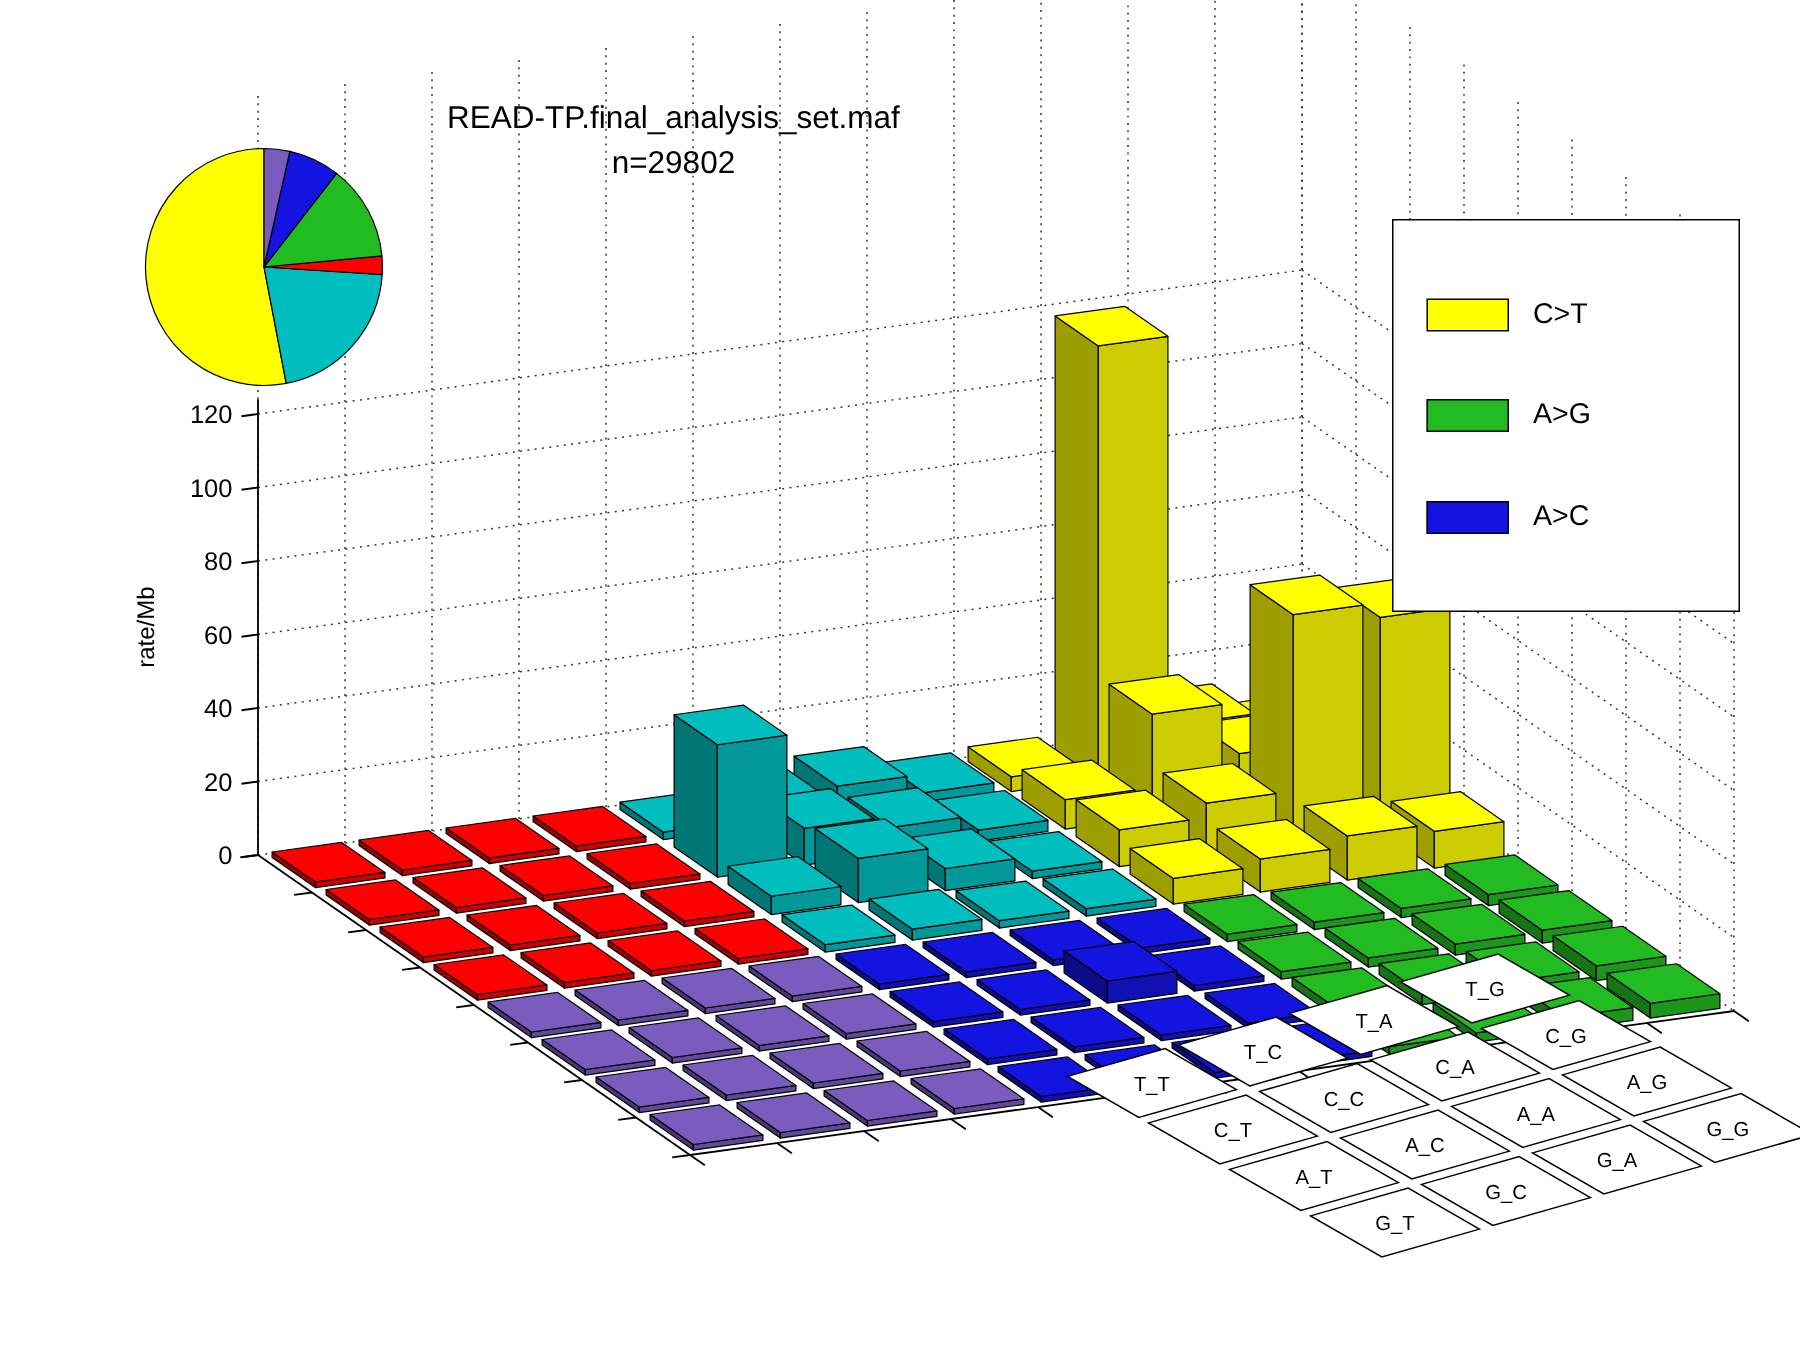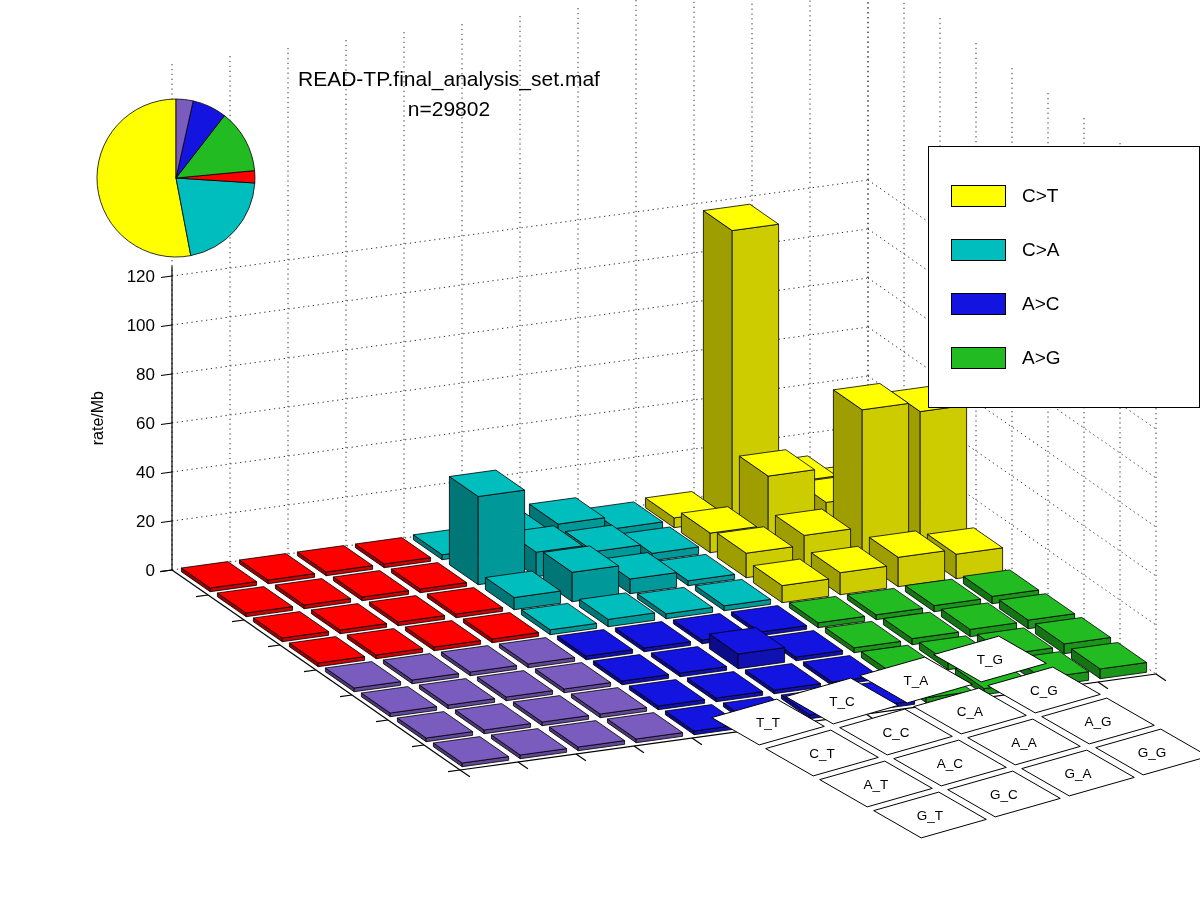--- a/index.html
+++ b/index.html
@@ -2,21 +2,21 @@
 <html><head>
 <meta charset="utf-8">
 <style>
   html,body{margin:0;padding:0;width:1200px;height:900px;background:#ffffff;overflow:hidden;}
   body{font-family:"Liberation Sans",sans-serif;position:relative;color:#000;}
   #figure{position:absolute;left:0;top:0;width:1200px;height:900px;}
   #plot-svg{position:absolute;left:0;top:0;}
   #title-block{position:absolute;left:298px;top:66px;}
   #title-line{font-size:21px;line-height:26px;text-align:center;}
   #subtitle-line{font-size:21px;line-height:26px;margin-top:4px;text-align:center;}
-  #legend-box{position:absolute;left:928px;top:146px;width:272px;height:262px;border:1.5px solid #000;
+  #legend-box{position:absolute;left:928px;top:146px;width:232px;height:262px;border:1.5px solid #000;
     background:#fff;display:flex;flex-direction:column;justify-content:space-evenly;
     padding:6px 0 6px 22px;box-sizing:border-box;}
   .legend-entry{display:flex;align-items:center;}
   .legend-swatch{width:55px;height:22px;border:1px solid #000;box-sizing:border-box;}
   .legend-label{font-size:19px;margin-left:16px;}
   text{font-family:"Liberation Sans",sans-serif;}
 </style>
 </head>
 <body>
 
@@ -430,25 +430,21 @@
     <div id="title-line">READ-TP.final_analysis_set.maf</div>
     <div id="subtitle-line">n=29802</div>
   </div>
 
   <div id="legend-box">
       <div class="legend-entry">
         <div class="legend-swatch" style="background: rgb(255, 255, 0);"></div>
         <div class="legend-label">C&gt;T</div>
       </div>
       <div class="legend-entry">
-        <div class="legend-swatch" style="background: rgb(0, 190, 190);"></div>
-        <div class="legend-label">C&gt;A</div>
+        <div class="legend-swatch" style="background: rgb(34, 188, 34);"></div>
+        <div class="legend-label">A&gt;G</div>
       </div>
       <div class="legend-entry">
         <div class="legend-swatch" style="background: rgb(20, 20, 224);"></div>
         <div class="legend-label">A&gt;C</div>
       </div>
-      <div class="legend-entry">
-        <div class="legend-swatch" style="background: rgb(34, 188, 34);"></div>
-        <div class="legend-label">A&gt;G</div>
-      </div>
     </div>
 </div>
 
 </body></html>

